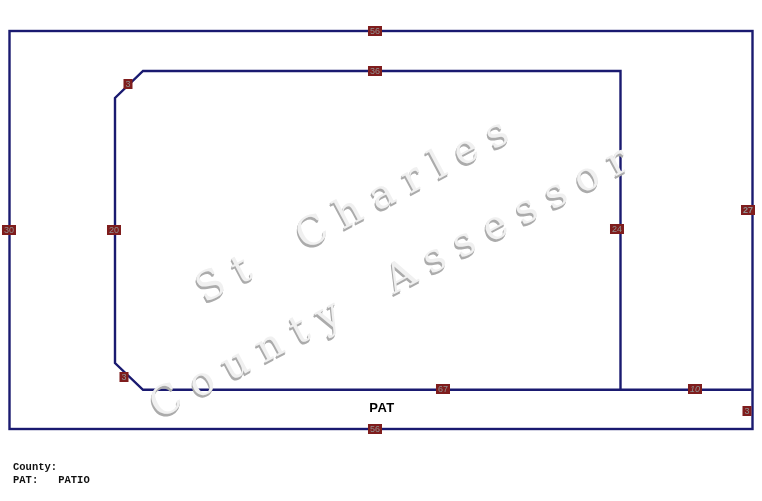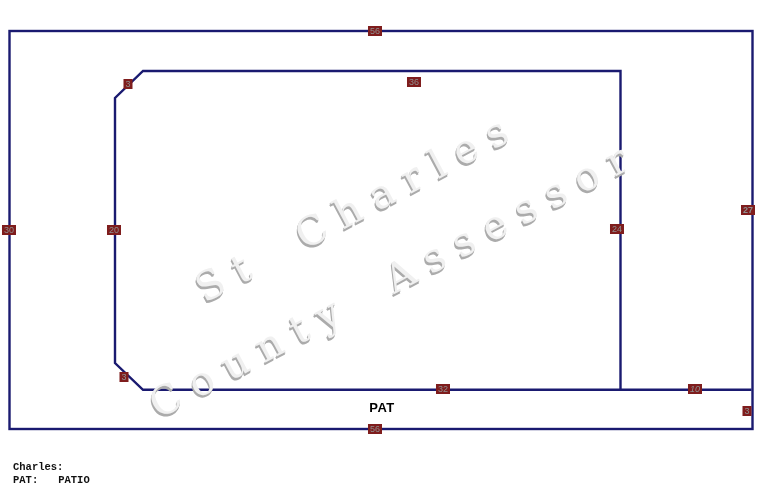--- a/index.html
+++ b/index.html
@@ -86,32 +86,32 @@
 
     <rect x="9.5" y="31" width="743" height="398" fill="none" stroke="#1a1a70" stroke-width="2.4"></rect>
 
     <path d="M 620.5 389.8 L 620.5 71 L 143 71 L 115 98 L 115 363 L 143 389.8 L 751.5 389.8" fill="none" stroke="#1a1a70" stroke-width="2.4" stroke-linejoin="miter"></path>
   </svg>
 
   <div class="wm wm-line1">St Charles</div>
   <div class="wm wm-line2">County Assessor</div>
 
   <span class="dim" style="left:375px; top:31px;">56</span>
-  <span class="dim" style="left:375px; top:82px;margin-left:39px;">36</span>
+  <span class="dim" style="left:375px; top:71px;">36</span>
   <span class="dim" style="left:128px; top:84px;">3</span>
   <span class="dim" style="left:9px;   top:230px;">30</span>
   <span class="dim" style="left:114px; top:230px;text-align:right;">20</span>
   <span class="dim" style="left:617px; top:229px;text-align:right;">24</span>
   <span class="dim" style="left:748px; top:210px;font-weight:bold;">27</span>
   <span class="dim" style="left:124px; top:377px;">3</span>
-  <span class="dim" style="left:443px; top:389px;">32</span>
+  <span class="dim" style="left:443px; top:389px;">67</span>
   <span class="dim" style="left:695px; top:389px;font-style:italic;">10</span>
   <span class="dim" style="left:747px; top:411px;">3</span>
   <span class="dim" style="left:375px; top:429px;">56</span>
 
   <span class="area-label" style="left:382px; top:407px;">PAT</span>
 
   <div class="legend">
-    <div>Charles:</div>
+    <div>County:</div>
     <div><span>PAT:</span><span class="legend-entry-label">PATIO</span></div>
   </div>
 
 </div>
 
 </body></html>

